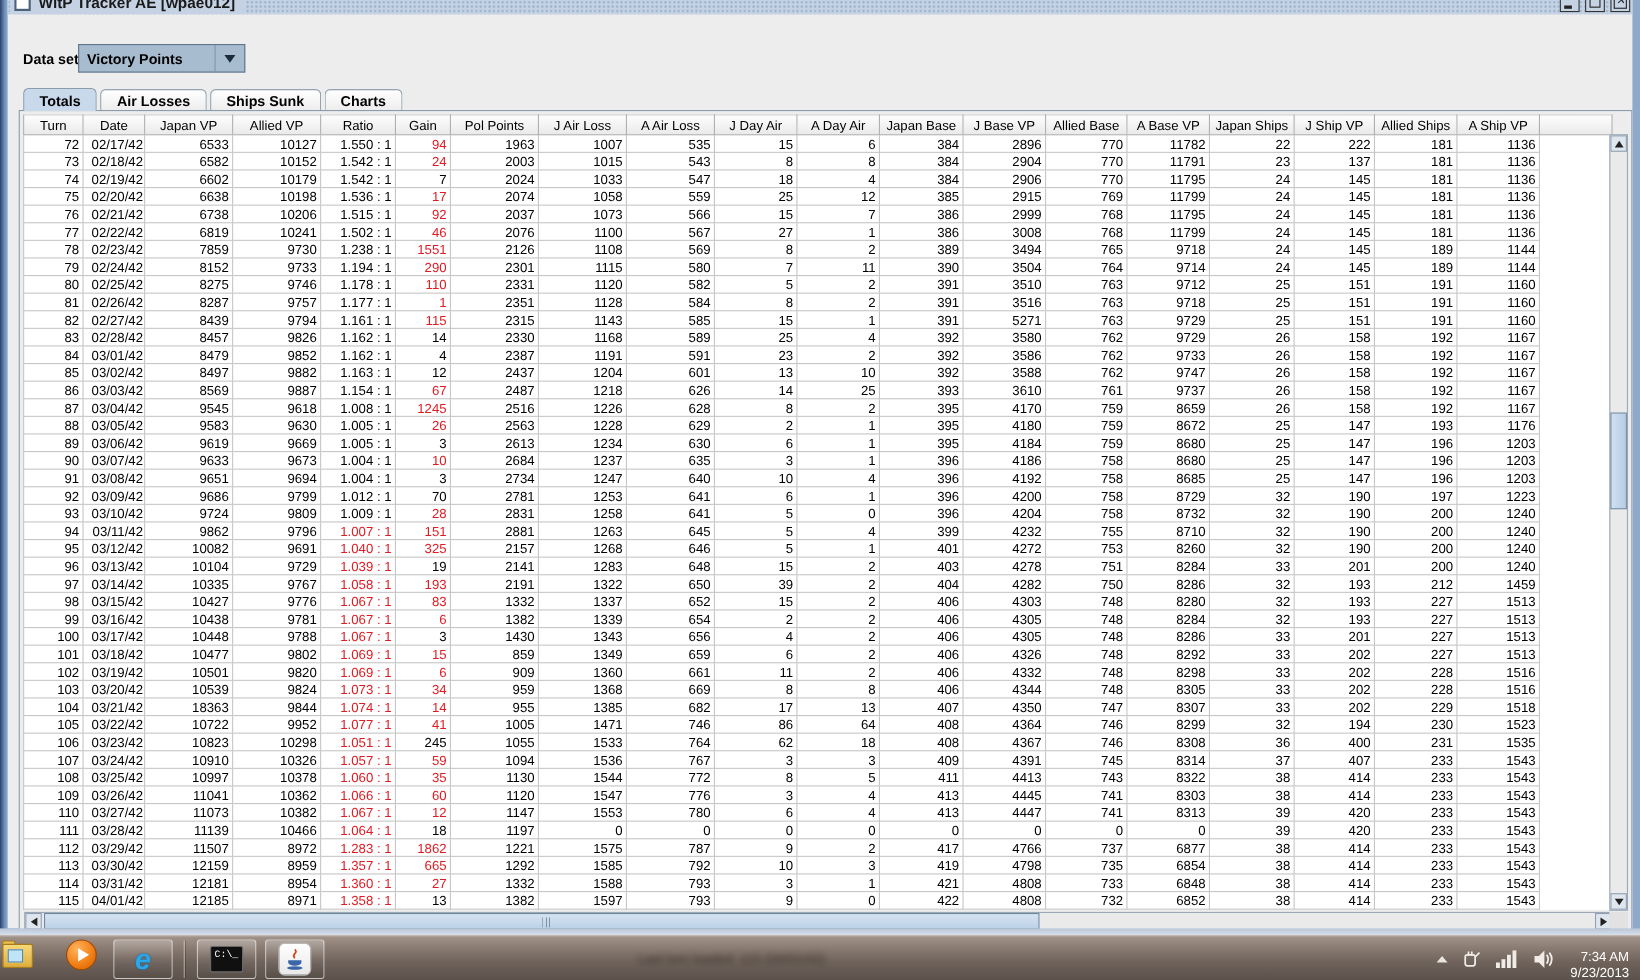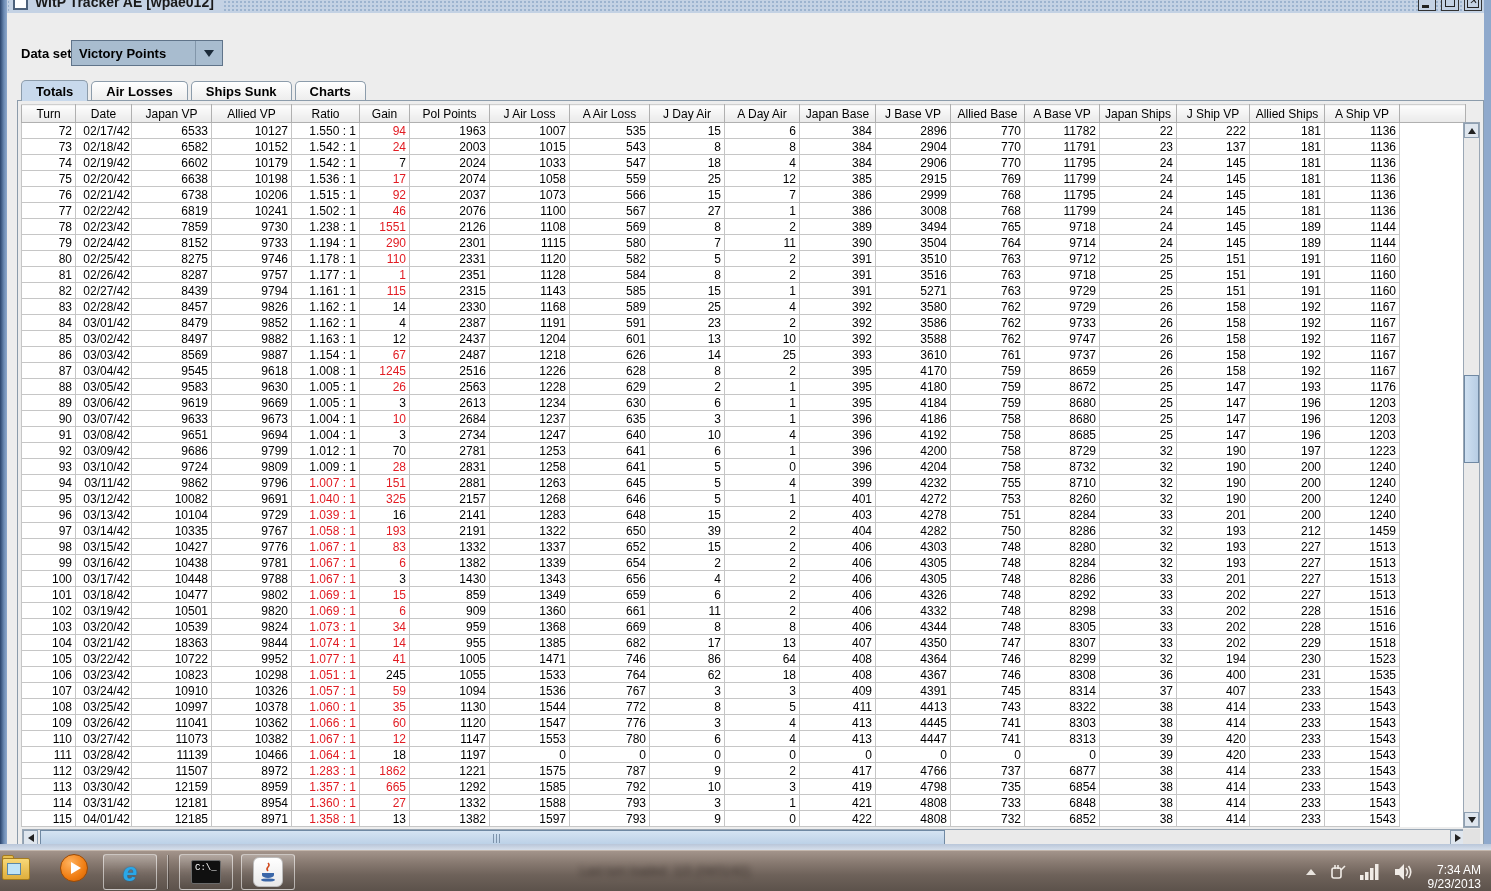--- a/index.html
+++ b/index.html
@@ -718,21 +718,21 @@
                 <td>200</td>
                 <td>1240</td>
                 <td class="filler"></td>
               </tr>
               <tr>
                 <td>96</td>
                 <td class="date">03/13/42</td>
                 <td>10104</td>
                 <td>9729</td>
                 <td class="red">1.039 : 1</td>
-                <td>16</td>
+                <td>19</td>
                 <td>2141</td>
                 <td>1283</td>
                 <td>648</td>
                 <td>15</td>
                 <td>2</td>
                 <td>403</td>
                 <td>4278</td>
                 <td>751</td>
                 <td>8284</td>
                 <td>33</td>

